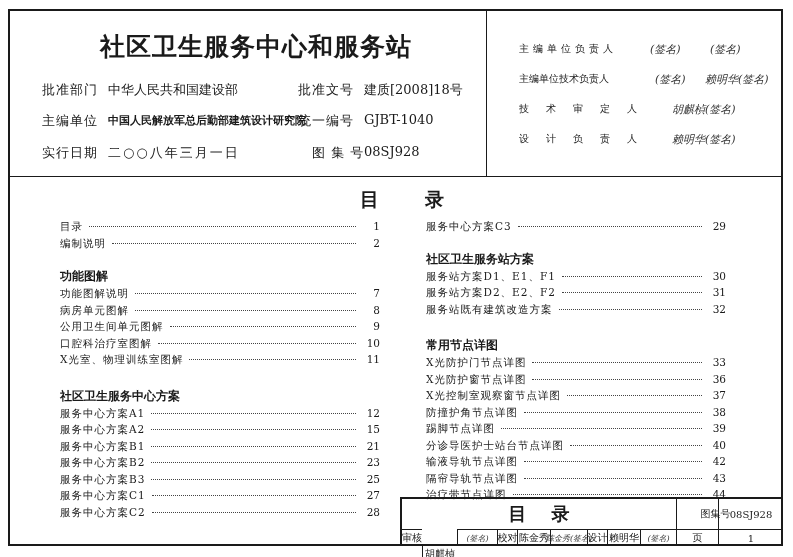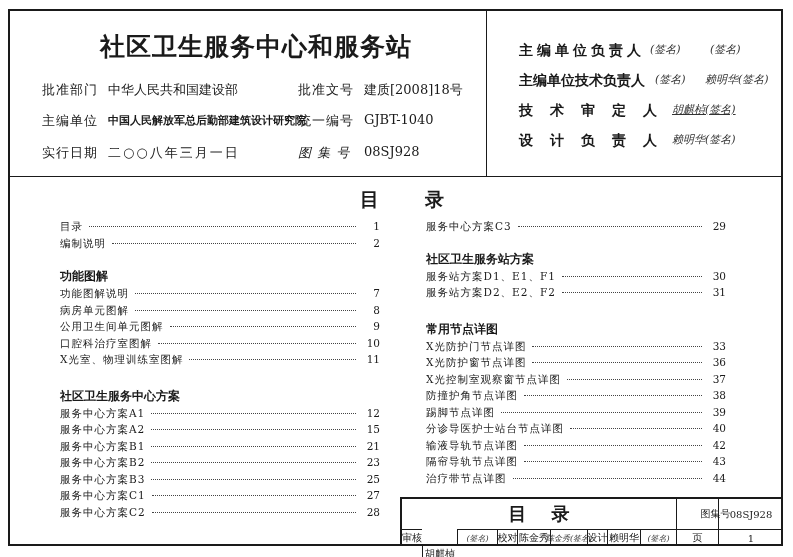--- a/index.html
+++ b/index.html
@@ -6,21 +6,21 @@
   body { width:793px; height:557px; position:relative; overflow:hidden;
          font-family: "DejaVu Serif", "Liberation Serif", serif; color:#1a1a1a; }
   .frame { position:absolute; left:8px; top:9px; width:775px; height:537px;
            border:2px solid #1a1a1a; box-sizing:border-box; }
   .hline { position:absolute; background:#1a1a1a; }
   .abs { position:absolute; white-space:nowrap; }
   .title { left:100px; top:30px; font-size:25px; font-weight:bold; letter-spacing:1px;
            font-family:"DejaVu Sans","Liberation Sans",sans-serif; }
   .meta { font-size:13px; }
   .metal { letter-spacing:1px; }
-  .sig-label { font-size:14px; letter-spacing:2px;font-weight:bold; }
+  .sig-label { font-size:10px; letter-spacing:2px; }
   .sig { font-family:"DejaVu Serif", serif; font-style:italic; font-size:14px; color:#333; }
   .toc-head { font-size:19px; font-weight:bold; font-family:"DejaVu Sans","Liberation Sans",sans-serif; }
   .col { position:absolute; width:320px; }
   .section { font-size:12px; font-weight:bold; font-family:"DejaVu Sans","Liberation Sans",sans-serif;
              height:17px; line-height:17px; }
   .row { display:flex; align-items:baseline; font-size:10.5px; height:16.5px; line-height:16.5px; }
   .row .lbl { white-space:nowrap; letter-spacing:1px; }
   .row .dots { flex:1; border-bottom:1.5px dotted #444; margin:0 6px; position:relative; top:-3px; }
   .row .pg { width:18px; text-align:right; }
   .gap { height:16px; }
@@ -46,33 +46,33 @@
 <div class="abs meta metal" style="left:298px;top:81px;">批准文号</div>
 <div class="abs meta" style="left:364px;top:81px;">建质[2008]18号</div>
 
 <div class="abs meta metal" style="left:42px;top:112px;">主编单位</div>
 <div class="abs meta" style="left:108px;top:113px;font-size:11px;font-weight:bold;">中国人民解放军总后勤部建筑设计研究院</div>
 <div class="abs meta metal" style="left:298px;top:112px;">统一编号</div>
 <div class="abs meta" style="left:364px;top:112px;">GJBT-1040</div>
 
 <div class="abs meta metal" style="left:42px;top:144px;">实行日期</div>
 <div class="abs meta" style="left:108px;top:144px;letter-spacing:2px;">二○○八年三月一日</div>
-<div class="abs meta metal" style="left:298px;top:144px;font-style:italic;">图 集 号</div>
+<div class="abs meta metal" style="left:312px;top:144px;">图 集 号</div>
 <div class="abs meta" style="left:364px;top:144px;">08SJ928</div>
 
 <div class="abs sig-label" style="left:519px;top:42px;letter-spacing:4px;">主编单位负责人</div>
 <div class="abs sig" style="left:650px;top:42px;font-size:11px;">(签名)</div>
 <div class="abs sig" style="left:710px;top:42px;font-size:11px;">(签名)</div>
 
 <div class="abs sig-label" style="left:519px;top:72px;letter-spacing:0px;">主编单位技术负责人</div>
 <div class="abs sig" style="left:655px;top:72px;font-size:11px;">(签名)</div>
 <div class="abs sig" style="left:705px;top:72px;font-size:11px;">赖明华(签名)</div>
 
 <div class="abs sig-label" style="left:519px;top:102px;letter-spacing:17px;">技术审定人</div>
-<div class="abs sig" style="left:672px;top:102px;font-size:11px;text-decoration:underline;">胡麒楨(签名)</div>
+<div class="abs sig" style="left:672px;top:102px;font-size:11px;">胡麒楨(签名)</div>
 
 <div class="abs sig-label" style="left:519px;top:132px;letter-spacing:17px;">设计负责人</div>
 <div class="abs sig" style="left:672px;top:132px;font-size:11px;">赖明华(签名)</div>
 
 <div class="abs toc-head" style="left:360px;top:187px;">目</div>
 <div class="abs toc-head" style="left:425px;top:187px;">录</div>
 
 <div class="col" style="left:60px;top:218px;">
   <div class="row">
       <span class="lbl">目录</span>
@@ -160,20 +160,25 @@
   <div class="section" style="margin-top:0px;">社区卫生服务站方案</div>
   <div class="row">
       <span class="lbl">服务站方案D1、E1、F1</span>
       <span class="dots"></span>
       <span class="pg">30</span>
     </div>
   <div class="row">
       <span class="lbl">服务站方案D2、E2、F2</span>
       <span class="dots"></span>
       <span class="pg">31</span>
+    </div>
+  <div class="row">
+      <span class="lbl">服务站既有建筑改造方案</span>
+      <span class="dots"></span>
+      <span class="pg">32</span>
     </div>
   <div class="gap"></div>
   <div class="section" style="margin-top:4px;">常用节点详图</div>
   <div class="row">
       <span class="lbl">X光防护门节点详图</span>
       <span class="dots"></span>
       <span class="pg">33</span>
     </div>
   <div class="row">
       <span class="lbl">X光防护窗节点详图</span>

